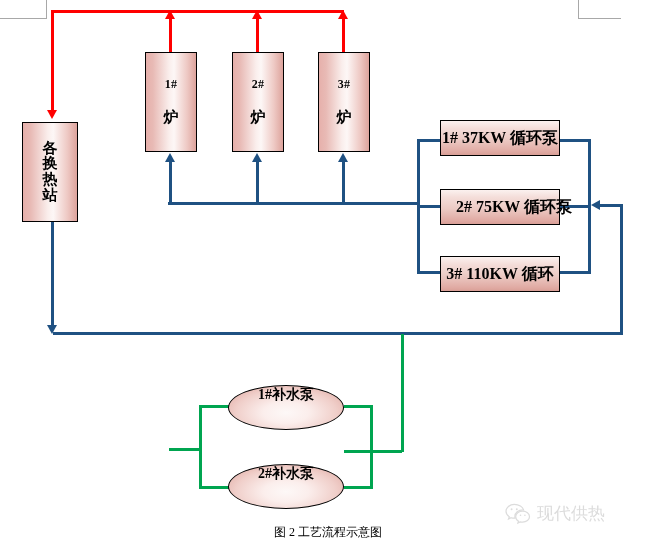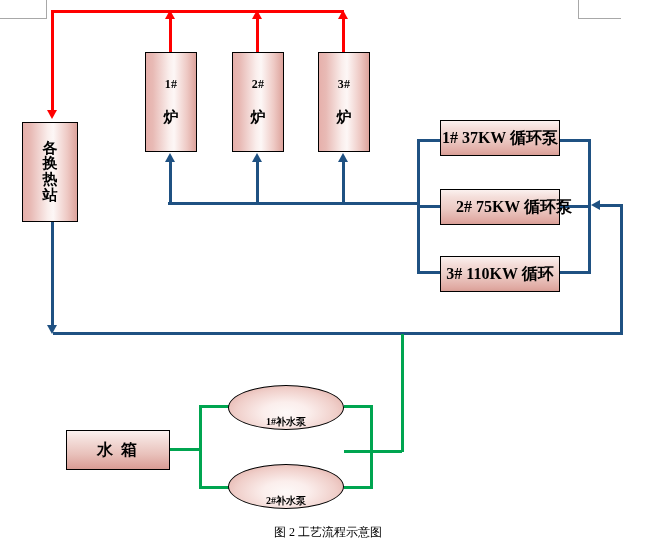--- a/index.html
+++ b/index.html
@@ -67,23 +67,23 @@
 
   .tank{
     left:66px;top:430px;width:104px;height:40px;
     background:linear-gradient(to bottom,#fbf1ef 0%,#f3dcd8 25%,#e9c2bc 60%,#dda49d 92%,#d89c94 100%);
     font-size:16px;font-weight:bold;color:#000;letter-spacing:2px;
   }
 
   .ellipse{
     position:absolute;box-sizing:border-box;
     border:1px solid #000;border-radius:50%;
-    display:flex;align-items:flex-end;justify-content:center;
+    display:flex;align-items:flex-start;justify-content:center;
     background:radial-gradient(ellipse at 50% 62%,#fdf8f7 0%,#fbeeec 28%,#f0cfca 62%,#e2aea7 88%,#d89c94 100%);
-    font-size:10px;font-weight:bold;color:#000;
+    font-size:14px;font-weight:bold;color:#000;
   }
   .mkpump1{left:228px;top:385px;width:116px;height:45px;}
   .mkpump2{left:228px;top:464px;width:116px;height:45px;}
 
   
   .caption{
     position:absolute;left:0;top:524px;width:656px;text-align:center;
     font-size:12px;color:#000;
   }
   .watermark{
@@ -186,27 +186,37 @@
   <div class="node pumpbox pump1">
     <span>1# 37KW 循环泵</span>
   </div>
   <div class="node pumpbox pump2">
     <span>2# 75KW 循环泵</span>
   </div>
   <div class="node pumpbox pump3">
     <span>3# 110KW 循环</span>
   </div>
 
-  <div class="node tank">
-    <span>水 箱</span>
-  </div>
 
   <div class="ellipse mkpump1">
     <span>1#补水泵</span>
   </div>
   <div class="ellipse mkpump2">
     <span>2#补水泵</span>
   </div>
 
   <div class="caption">图 2 工艺流程示意图</div>
 
+  <div class="watermark">
+    <span>
+      <svg width="26" height="22" viewBox="0 0 26 22" aria-hidden="true">
+        <path d="M9.3 1.4C4.7 1.4 1 4.5 1 8.3c0 2.2 1.3 4.2 3.3 5.5L3.5 16l2.6-1.3c1 .3 2.1.5 3.2.5.3 0 .6 0 .9-.1-.2-.6-.3-1.2-.3-1.8 0-3.6 3.5-6.5 7.8-6.5.3 0 .6 0 .8.1C17.9 3.9 14 1.4 9.3 1.4z" fill="none" stroke="#dcdcdc" stroke-width="1.2"></path>
+        <circle cx="6.6" cy="6.3" r="0.95" fill="#dcdcdc"></circle>
+        <circle cx="11.8" cy="6.3" r="0.95" fill="#dcdcdc"></circle>
+        <path d="M17.6 8.2c-3.8 0-6.9 2.5-6.9 5.5 0 1.8 1.1 3.4 2.8 4.5l-.6 1.8 2.2-1.1c.8.2 1.6.3 2.5.3 3.8 0 6.9-2.5 6.9-5.5s-3.1-5.5-6.9-5.5z" fill="none" stroke="#dcdcdc" stroke-width="1.2"></path>
+        <circle cx="15.5" cy="12.3" r="0.8" fill="#dcdcdc"></circle>
+        <circle cx="19.9" cy="12.3" r="0.8" fill="#dcdcdc"></circle>
+      </svg>
+    </span>
+    <span>现代供热</span>
+  </div>
 
 </div>
 
 </body></html>

